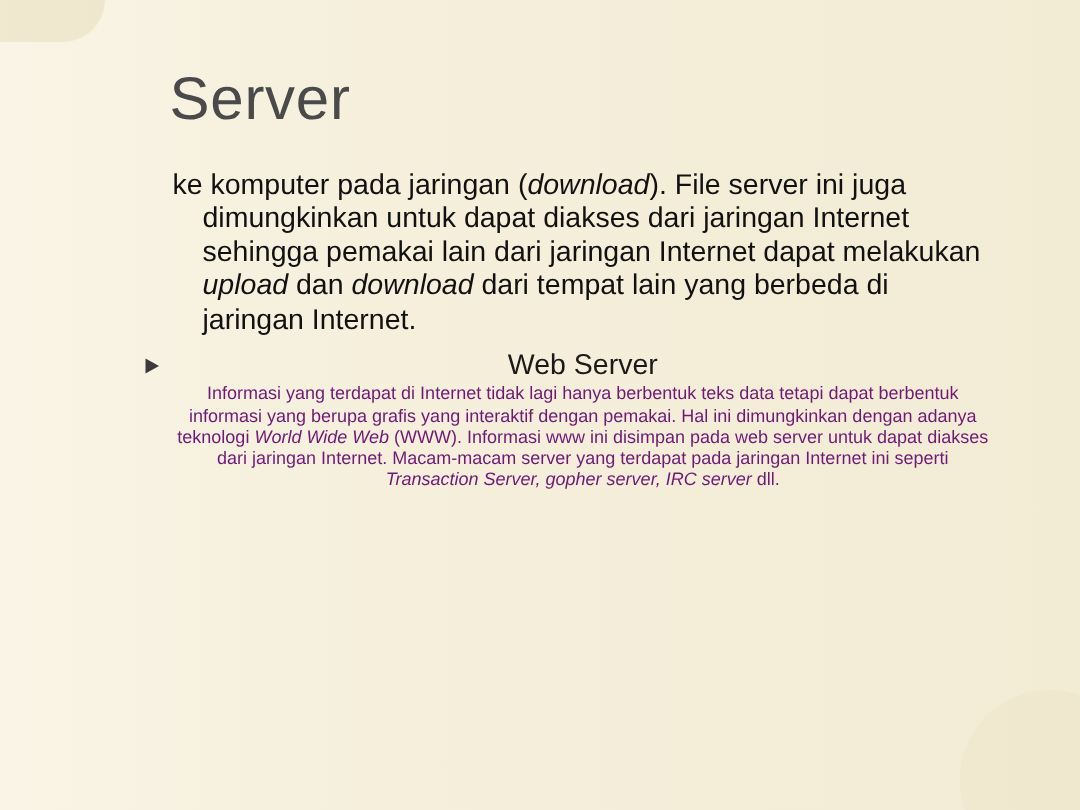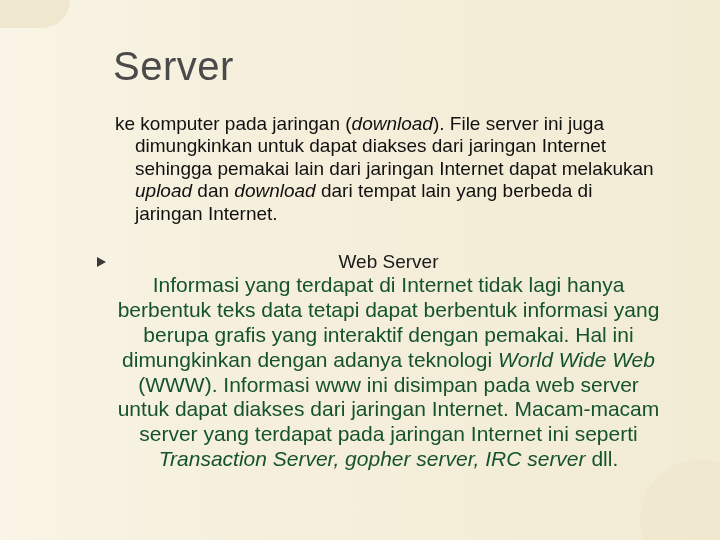--- a/index.html
+++ b/index.html
@@ -39,21 +39,21 @@
     letter-spacing: 0.5px;
     margin-bottom: 24px;
     margin-left: -2px;
   }
   .para1 {
     font-size: 19px;
     line-height: 1.18;
     color: #111;
     padding-left: 20px;
     text-indent: -20px;
-    margin-bottom: 26px;
+    margin-bottom: 8px;
   }
   .bullet-row {
     display: flex;
     align-items: flex-start;
     margin-bottom: 2px;
     text-align: center;
   }
   .arrow {
     flex: 0 0 auto;
     width: 0; height: 0;
@@ -63,23 +63,23 @@
     margin-top: 6px;
     margin-right: 10px;
     margin-left: -18px;
   }
   .bullet-content { flex: 1; }
   .subheading {
     font-size: 19px;
     line-height: 1.18;
   }
   .para2 {
-    font-size: 21px;
+    font-size: 12px;
     line-height: 1.18;
-    color: #14532d;
+    color: #701a75;
   }
   .ital { font-style: italic; }
 </style>
 </head>
 <body>
 
 <div class="deco-top"></div>
 <div class="deco-bottom"></div>
 
 <div class="slide">

